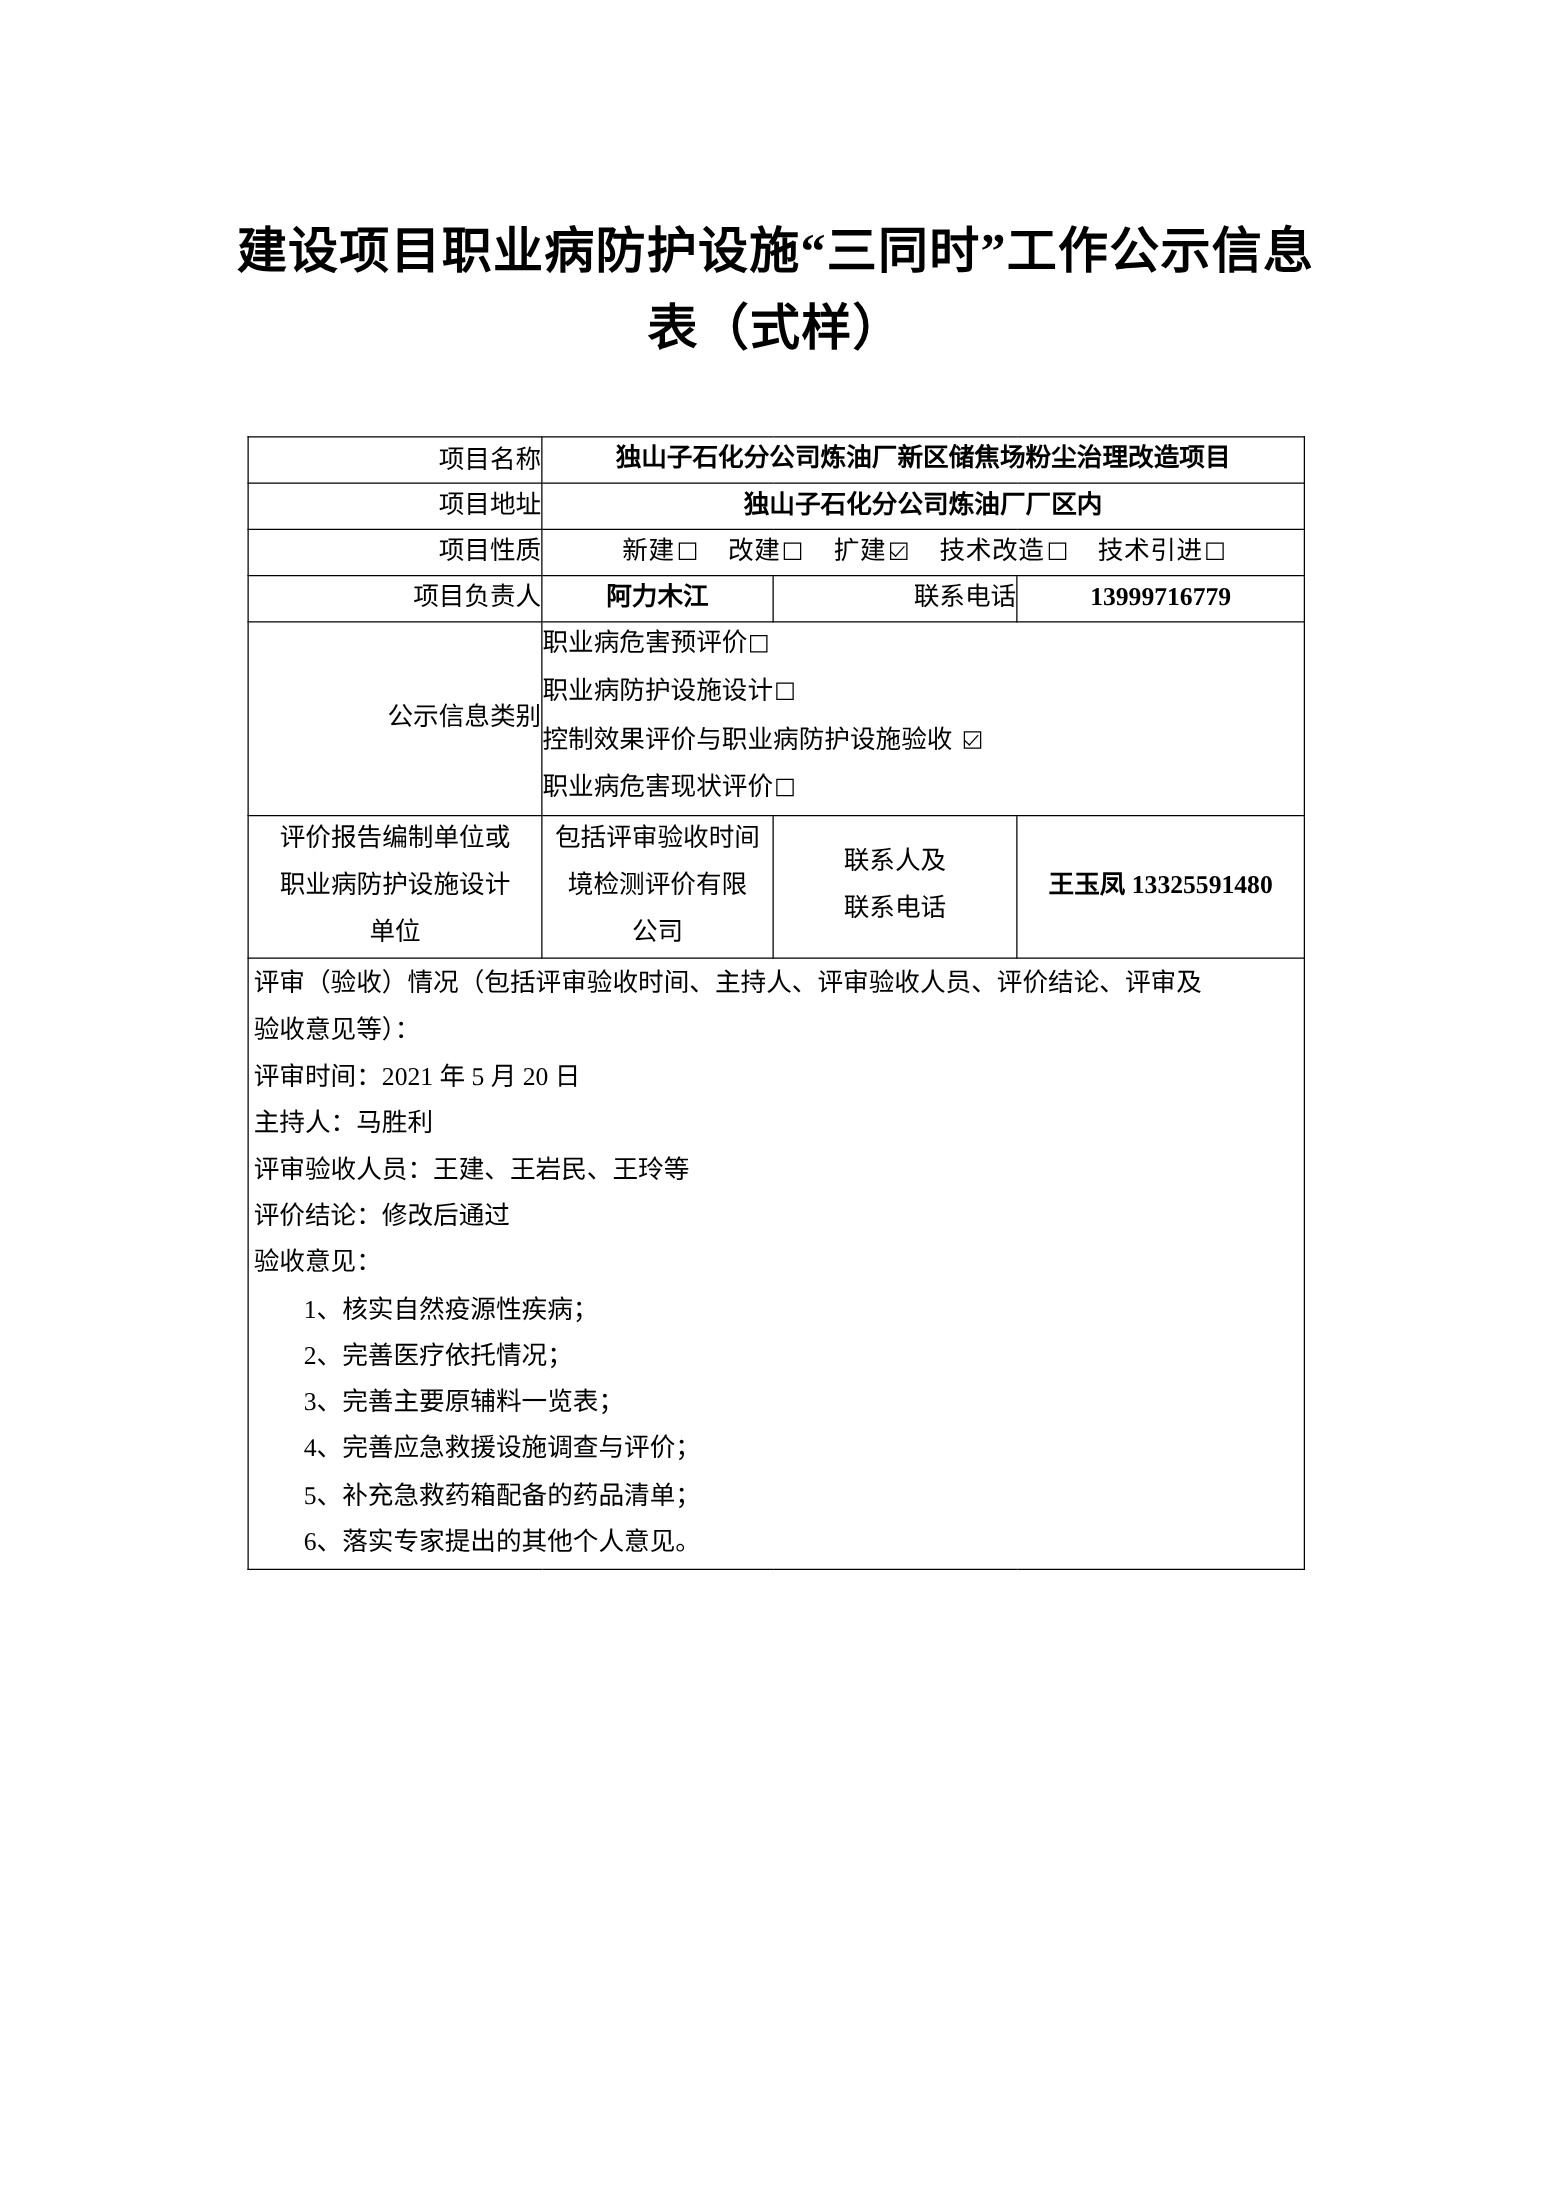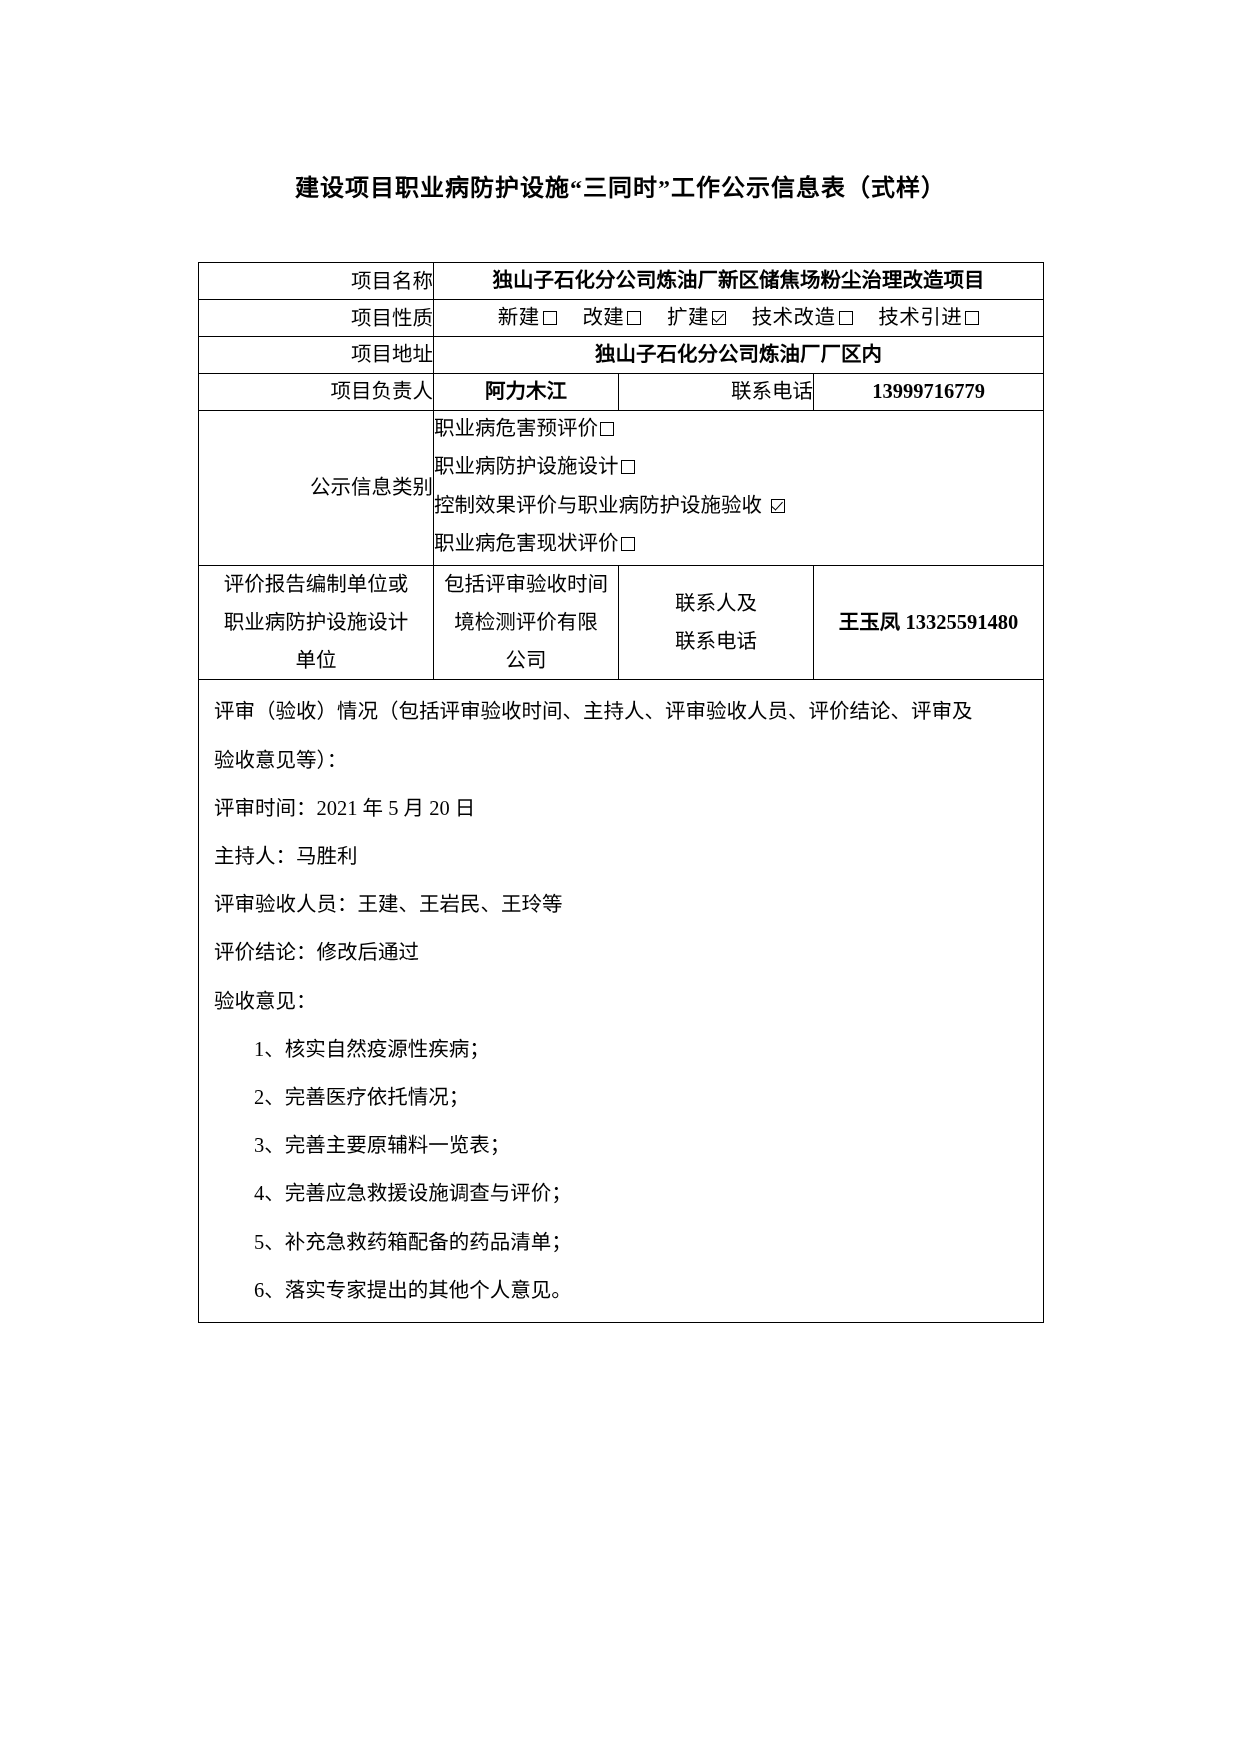--- a/index.html
+++ b/index.html
@@ -20,21 +20,21 @@
     height: 1754px;
     box-sizing: border-box;
     padding: 0;
     position: relative;
   }
   .doc-title {
     margin: 0;
     padding: 0 180px;
     padding-top: 170px;
     text-align: center;
-    font-size: 24px;
+    font-size: 40px;
     font-weight: bold;
     line-height: 1.55;
     letter-spacing: 1px;
     font-family: "Liberation Serif", "DejaVu Serif", serif;
   }
   .table-wrap {
     margin: 0 auto;
     width: 845px;
     margin-top: 55px;
   }
@@ -112,21 +112,21 @@
     padding: 12px 6px;
     line-height: 1.85;
   }
   .review-cell {
     padding: 10px 14px 12px 14px;
     text-align: left;
     line-height: 1.62;
     font-size: 20.5px;
   }
   .review-cell p {
-    margin: 15px;
+    margin: 4px;
     padding: 0;
   }
   .review-cell p.indent {
     padding-left: 40px;
   }
   .rect-cell {
     padding: 10px 14px 12px 14px;
     text-align: left;
     line-height: 1.62;
   }
@@ -168,33 +168,33 @@
         <col style="width:230px">
       </colgroup>
 
       <tbody>
           <tr>
         <td class="lbl">项目名称</td>
         <td class="val" colspan="3">独山子石化分公司炼油厂新区储焦场粉尘治理改造项目</td>
       </tr>
 
       <tr>
+        <td class="lbl">项目地址</td>
+        <td class="val" colspan="3">独山子石化分公司炼油厂厂区内</td>
+      </tr>
+
+      <tr>
         <td class="lbl">项目性质</td>
         <td class="nature-line" colspan="3">
           <span class="nature-item"><span>新建</span><span class="box"></span></span>
           <span class="nature-item"><span>改建</span><span class="box"></span></span>
           <span class="nature-item"><span>扩建</span><span class="box checked"></span></span>
           <span class="nature-item"><span>技术改造</span><span class="box"></span></span>
           <span class="nature-item"><span>技术引进</span><span class="box"></span></span>
         </td>
-      </tr>
-
-      <tr>
-        <td class="lbl">项目地址</td>
-        <td class="val" colspan="3">独山子石化分公司炼油厂厂区内</td>
       </tr>
 
       <tr>
         <td class="lbl">项目负责人</td>
         <td class="val">阿力木江</td>
         <td class="lbl">联系电话</td>
         <td class="val">13999716779</td>
       </tr>
 
       <tr>

